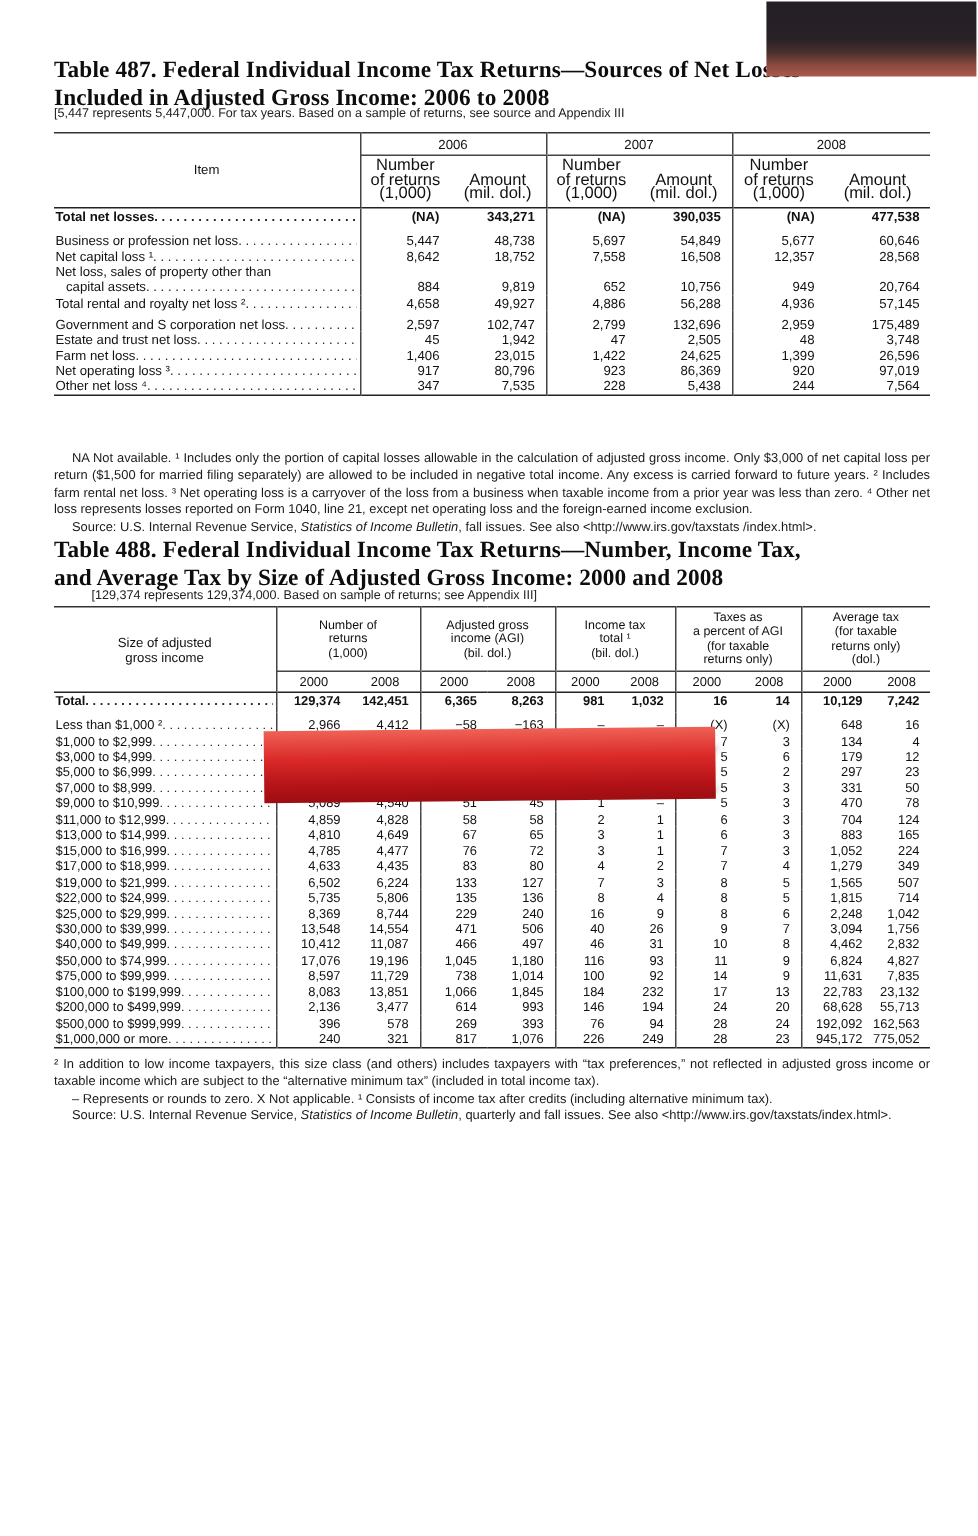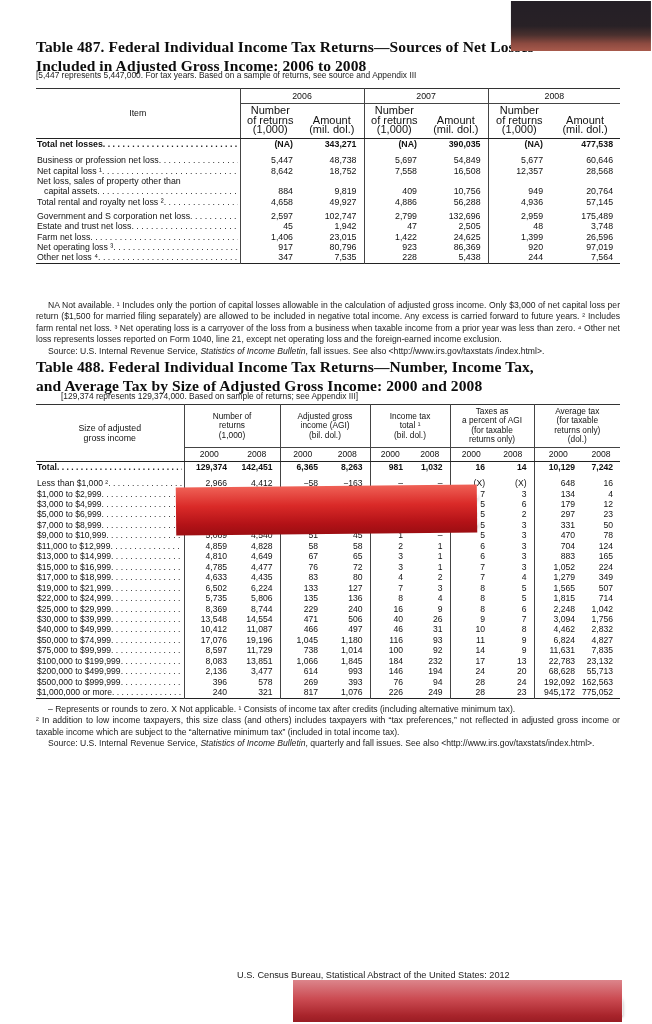--- a/index.html
+++ b/index.html
@@ -158,21 +158,21 @@
             <div class="lblline">
               <span class="lt">Net loss, sales of property other than</span>
             </div>
             <div class="lblline l2">
               <span class="lt">capital assets</span>
               <span class="dots"></span>
             </div>
           </td>
           <td class="num gs">884</td>
           <td class="num">9,819</td>
-          <td class="num gs">409</td>
+          <td class="num gs">652</td>
           <td class="num">10,756</td>
           <td class="num gs">949</td>
           <td class="num">20,764</td>
         </tr>
         <tr>
           <td class="lbl">
             <div class="lblline">
               <span class="lt">Total rental and royalty net loss  ²</span>
               <span class="dots"></span>
             </div>
@@ -711,33 +711,28 @@
           <td class="num">249</td>
           <td class="num gs">28</td>
           <td class="num">23</td>
           <td class="num gs">945,172</td>
           <td class="num">775,052</td>
         </tr>
       </tbody>
   </table>
 
   <div class="fnbox" style="top:704px;">
+      <div class="fnp"><span>² In addition to low income taxpayers, this size class (and others) includes taxpayers with “tax preferences,” not reflected in adjusted gross income or taxable income which are subject to the “alternative minimum tax” (included in total income tax).</span></div>
       <div class="fnp ind"><span>– Represents or rounds to zero. X Not applicable. ¹ Consists of income tax after credits (including alternative minimum tax).</span></div>
-      <div class="fnp"><span>² In addition to low income taxpayers, this size class (and others) includes taxpayers with “tax preferences,” not reflected in adjusted gross income or taxable income which are subject to the “alternative minimum tax” (included in total income tax).</span></div>
       <div class="fnp ind"><span>Source: U.S. Internal Revenue Service, </span><i>Statistics of Income Bulletin</i><span>, quarterly and fall issues. See also &lt;http://www.irs.gov/taxstats/index.html&gt;.</span></div>
     </div>
 
-  <div class="source-line">U.S. Census Bureau, Statistical Abstract of the United States: 2012</div>
 
   <div class="wm wm-top">
     <span class="stroke">TC4S.net</span>
     <span class="fill">TC4S.net</span>
   </div>
   <div class="wm wm-dlsub">
     <span class="stroke">DLSUB.COM</span>
     <span class="fill">DLSUB.COM</span>
   </div>
-  <div class="wm wm-bottom">
-    <span class="stroke">TradersXtreme.com</span>
-    <span class="fill">TradersXtreme.com</span>
-  </div>
 
 </div>
 
 </body></html>

